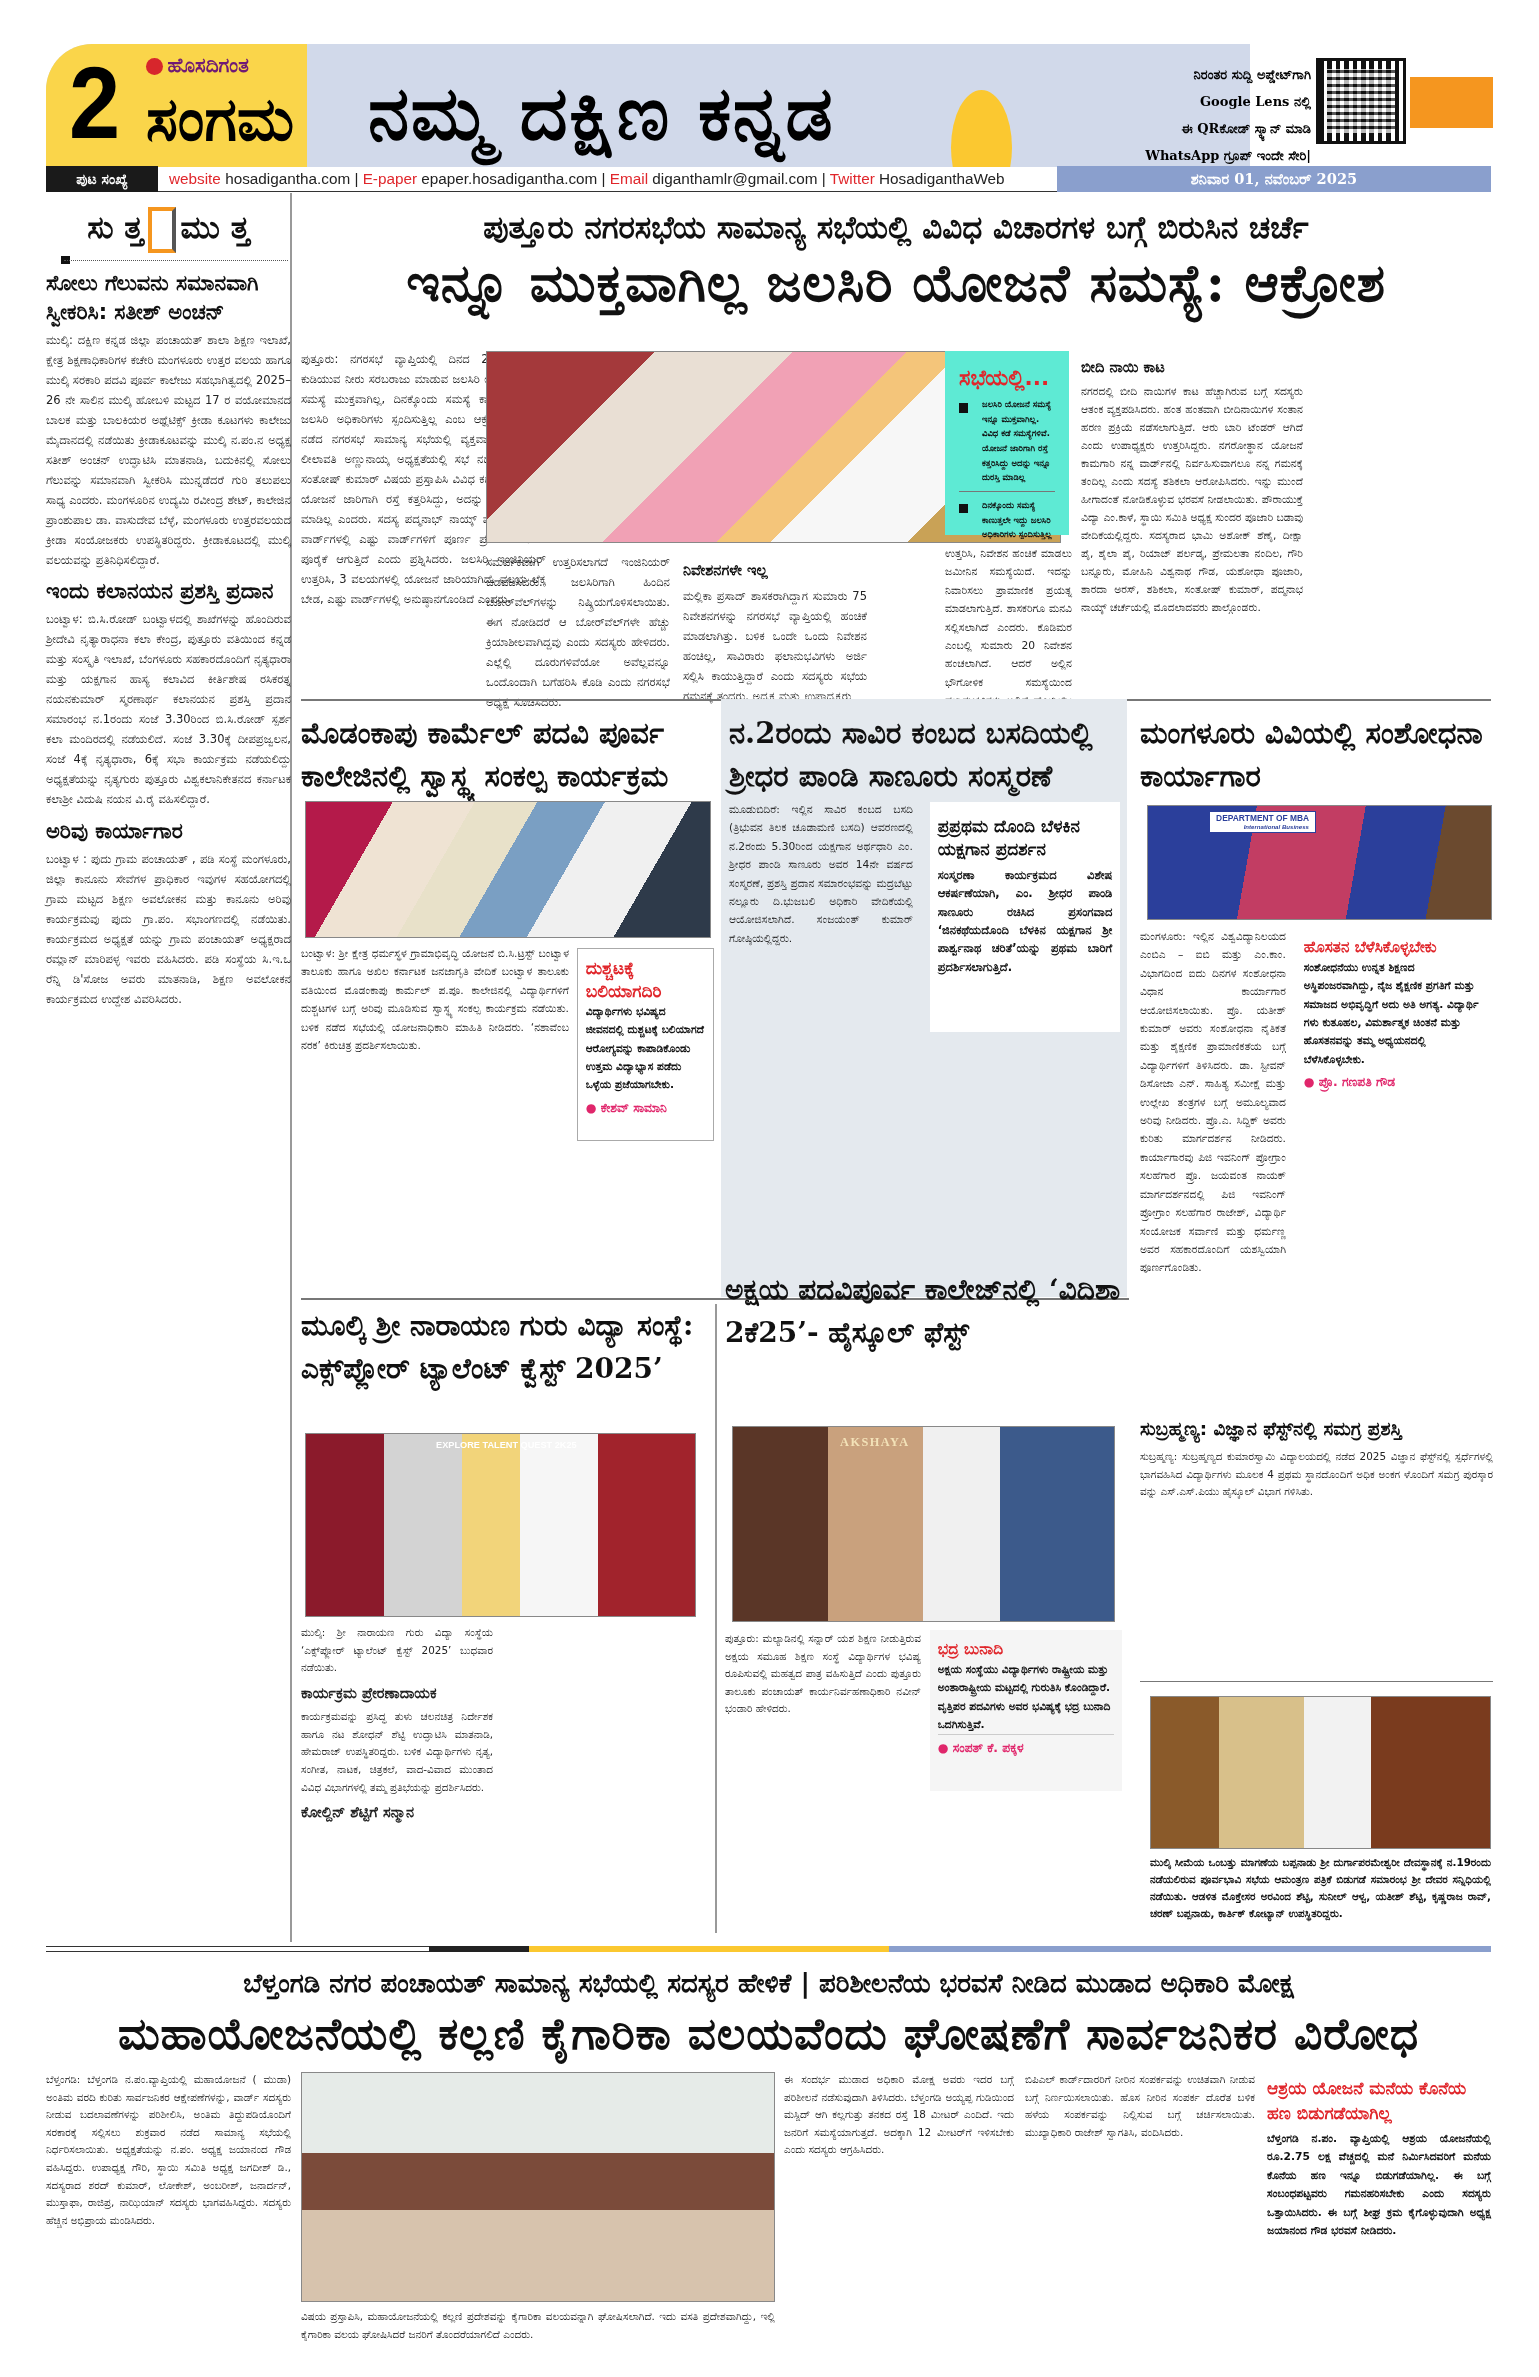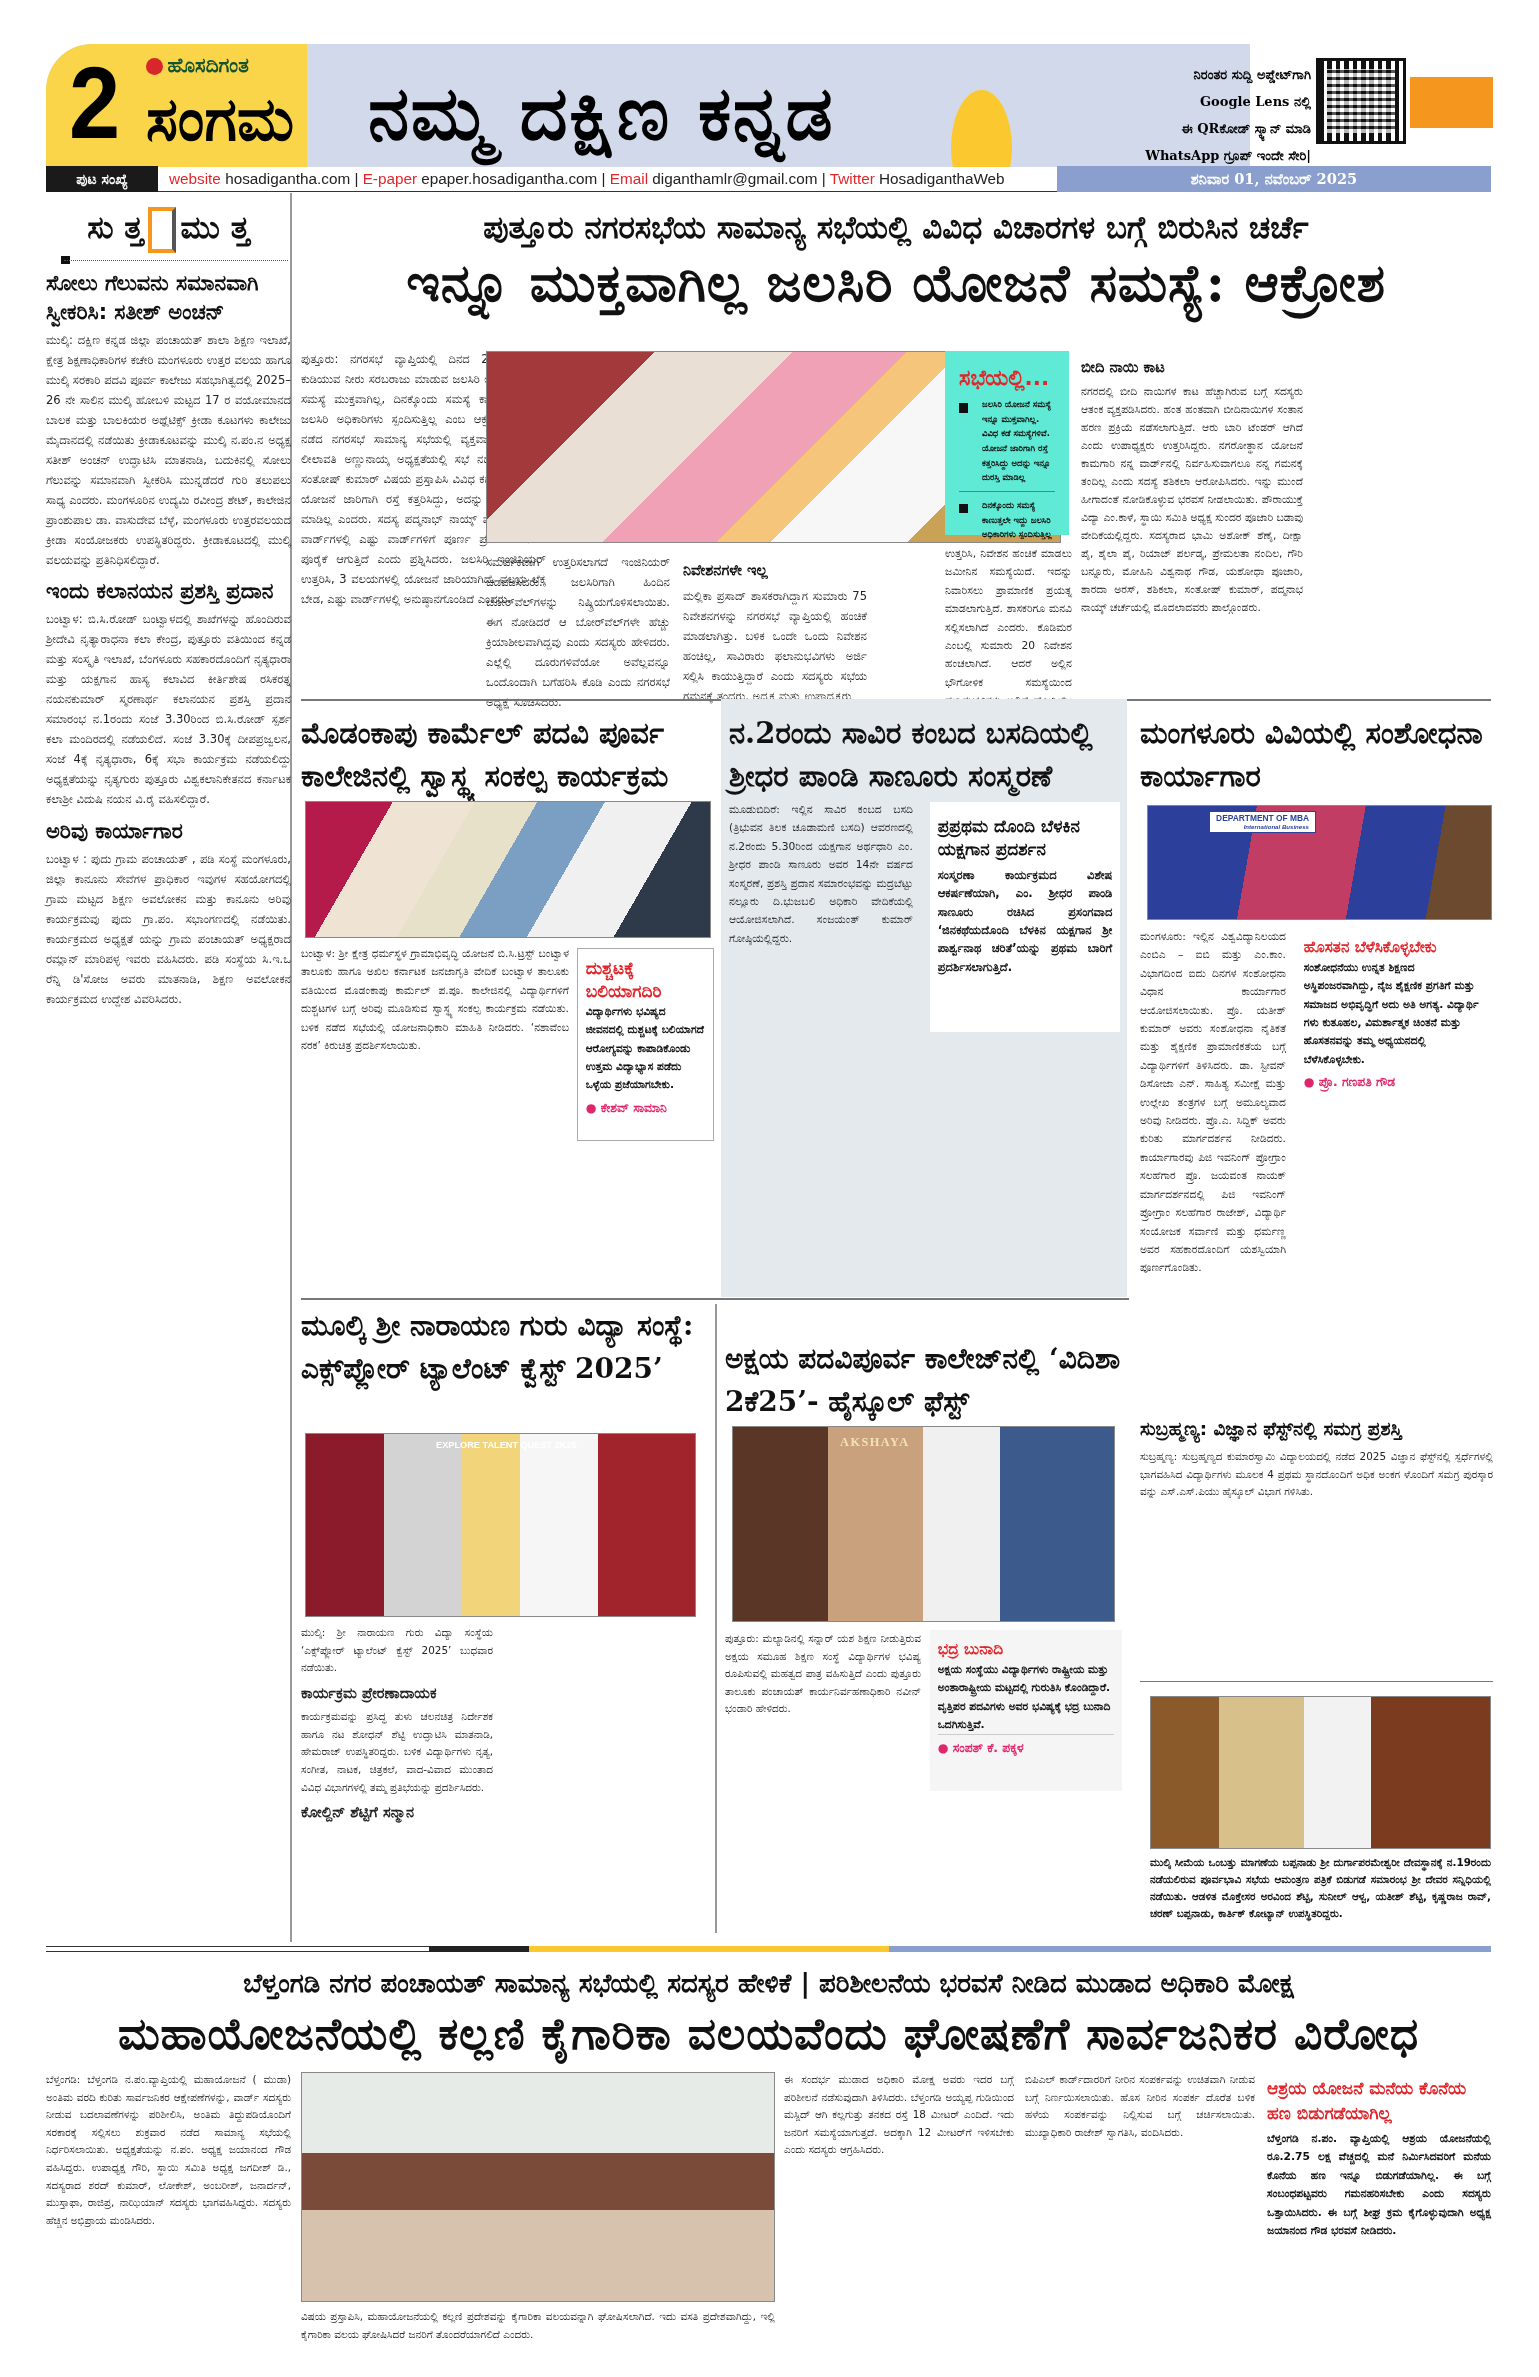--- a/index.html
+++ b/index.html
@@ -3,21 +3,21 @@
 <meta charset="utf-8">
 <style>
 *{box-sizing:border-box;margin:0;padding:0}
 html,body{width:1540px;height:2377px;background:#fff;font-family:"DejaVu Sans",sans-serif;color:#111;overflow:hidden}
 .page{position:relative;width:1540px;height:2377px}
 .abs{position:absolute}
 
 .mast{left:46px;top:44px;width:1204px;height:123px;background:#d1d9ea;border-radius:46px 0 0 0;overflow:hidden}
 .mast-yellow{left:0;top:0;width:261px;height:123px;background:#fad54a}
 .page-num{left:23px;top:6.1px;font:bold 92px/107px "Liberation Sans",sans-serif;color:#000;transform:scaleY(1.1)}
-.brand-small{left:100px;top:9.2px;font:bold 20px "DejaVu Sans",sans-serif;color:#14532d}
+.brand-small{left:100px;top:9.2px;font:bold 20px "DejaVu Sans",sans-serif;color:#701a75}
 .brand-small .dot{display:inline-block;width:17px;height:17px;border-radius:50%;background:#d7262c;vertical-align:middle;margin-right:4.6px}
 .brand{left:100px;top:37px;font:bold 60px/77px "DejaVu Sans",sans-serif;color:#000}
 .title{left:322px;top:23px;font:bold 74px/92px "DejaVu Serif",serif;color:#000;letter-spacing:1.5px}
 .sun{left:905px;top:46px;width:61px;height:115px;border-radius:50%;background:#fbc830}
 .qr-text{left:1089px;top:61px;width:222px;text-align:right;font:bold 13px/27px "DejaVu Serif",serif;color:#000}
 .qr{left:1316px;top:58px;width:90px;height:86px;background:
  repeating-linear-gradient(90deg,#111 0 4.6px,#fff 4.6px 8.4px),#111;border:3.1px solid #111}
 .qr::before{content:"";position:absolute;inset:7.7px;background:repeating-linear-gradient(0deg,#fff 0 3.8px,#111 3.8px 7px);opacity:.7}
 .orange{left:1410px;top:77px;width:83px;height:51px;background:#f5961f}
 .infobar{left:46px;top:166px;width:1445px;height:26px;border-bottom:1.5px solid #333}
@@ -179,21 +179,21 @@
 
   <div class="abs" style="left:301px;top:1304px;width:399px">
     <div class="sec-head" style="font-size:28px;line-height:43px">ಮೂಲ್ಕಿ ಶ್ರೀ ನಾರಾಯಣ ಗುರು ವಿದ್ಯಾ ಸಂಸ್ಥೆ: ಎಕ್ಸ್‌ಪ್ಲೋರ್ ಟ್ಯಾಲೆಂಟ್ ಕ್ವೆಸ್ಟ್ 2025’</div>
   </div>
   <div class="abs photo photo4" style="left:305px;top:1433px;width:391px;height:184px">
     <div style="position:absolute;left:130px;top:6.1px;color:#fff;font:bold 9.2px 'Liberation Sans',sans-serif">EXPLORE TALENT QUEST 2K25</div>
   </div>
   <div class="abs body" style="left:301px;top:1624px;width:192px;font-size:10.4px;line-height:17.6px"><b>ಮುಲ್ಕಿ:</b> <span>ಶ್ರೀ ನಾರಾಯಣ ಗುರು ವಿದ್ಯಾ ಸಂಸ್ಥೆಯ ‘ಎಕ್ಸ್‌ಪ್ಲೋರ್ ಟ್ಯಾಲೆಂಟ್ ಕ್ವೆಸ್ಟ್ 2025’ ಬುಧವಾರ ನಡೆಯಿತು.</span><div class="sub">ಕಾರ್ಯಕ್ರಮ ಪ್ರೇರಣಾದಾಯಕ</div><span>ಕಾರ್ಯಕ್ರಮವನ್ನು ಪ್ರಸಿದ್ಧ ತುಳು ಚಲನಚಿತ್ರ ನಿರ್ದೇಶಕ ಹಾಗೂ ನಟ ಶೋಧನ್ ಶೆಟ್ಟಿ ಉದ್ಘಾಟಿಸಿ ಮಾತನಾಡಿ, ಹೇಮರಾಜ್ ಉಪಸ್ಥಿತರಿದ್ದರು. ಬಳಿಕ ವಿದ್ಯಾರ್ಥಿಗಳು ನೃತ್ಯ, ಸಂಗೀತ, ನಾಟಕ, ಚಿತ್ರಕಲೆ, ವಾದ-ವಿವಾದ ಮುಂತಾದ ವಿವಿಧ ವಿಭಾಗಗಳಲ್ಲಿ ತಮ್ಮ ಪ್ರತಿಭೆಯನ್ನು ಪ್ರದರ್ಶಿಸಿದರು.</span><div class="sub">ಕೋಲ್ದಿನ್ ಶೆಟ್ಟಿಗೆ ಸನ್ಮಾನ</div></div>
 
   <div class="abs vrule" style="left:715px;top:1304px;height:629px;width:1.5px"></div>
-  <div class="abs" style="left:725px;top:1337px;width:406px">
+  <div class="abs" style="left:725px;top:1268px;width:406px">
     <div class="sec-head" style="font-size:28px;line-height:43px">ಅಕ್ಷಯ ಪದವಿಪೂರ್ವ ಕಾಲೇಜ್‌ನಲ್ಲಿ ‘ವಿದಿಶಾ 2ಕೆ25’- ಹೈಸ್ಕೂಲ್ ಫೆಸ್ಟ್</div>
   </div>
   <div class="abs photo photo5" style="left:732px;top:1426px;width:383px;height:196px">
     <div style="position:absolute;left:107px;top:7.7px;color:#f3e2b8;font:bold 12.3px 'Liberation Serif',serif;letter-spacing:1.5px">AKSHAYA</div>
   </div>
   <div class="abs body" style="left:725px;top:1630px;width:196px;font-size:10.4px;line-height:17.6px"><b>ಪುತ್ತೂರು:</b> <span>ಮಲ್ಯಾಡಿನಲ್ಲಿ ಸನ್ನಾರ್ ಯಶ ಶಿಕ್ಷಣ ನೀಡುತ್ತಿರುವ ಅಕ್ಷಯ ಸಮೂಹ ಶಿಕ್ಷಣ ಸಂಸ್ಥೆ ವಿದ್ಯಾರ್ಥಿಗಳ ಭವಿಷ್ಯ ರೂಪಿಸುವಲ್ಲಿ ಮಹತ್ವದ ಪಾತ್ರ ವಹಿಸುತ್ತಿದೆ ಎಂದು ಪುತ್ತೂರು ತಾಲೂಕು ಪಂಚಾಯತ್ ಕಾರ್ಯನಿರ್ವಹಣಾಧಿಕಾರಿ ನವೀನ್ ಭಂಡಾರಿ ಹೇಳಿದರು.</span></div>
   <div class="abs sidebox" style="left:930px;top:1630px;width:192px;height:161px;border:0;background:#f5f5f5">
     <div class="sh" style="font-size:15.3px">ಭದ್ರ ಬುನಾದಿ</div>
     <div class="st">ಅಕ್ಷಯ ಸಂಸ್ಥೆಯು ವಿದ್ಯಾರ್ಥಿಗಳು ರಾಷ್ಟ್ರೀಯ ಮತ್ತು ಅಂತಾರಾಷ್ಟ್ರೀಯ ಮಟ್ಟದಲ್ಲಿ ಗುರುತಿಸಿ ಕೊಂಡಿದ್ದಾರೆ. ವೃತ್ತಿಪರ ಪದವಿಗಳು ಅವರ ಭವಿಷ್ಯಕ್ಕೆ ಭದ್ರ ಬುನಾದಿ ಒದಗಿಸುತ್ತಿವೆ.</div>
     <div class="sa">ಸಂಪತ್ ಕೆ. ಪಕ್ಕಳ</div>

